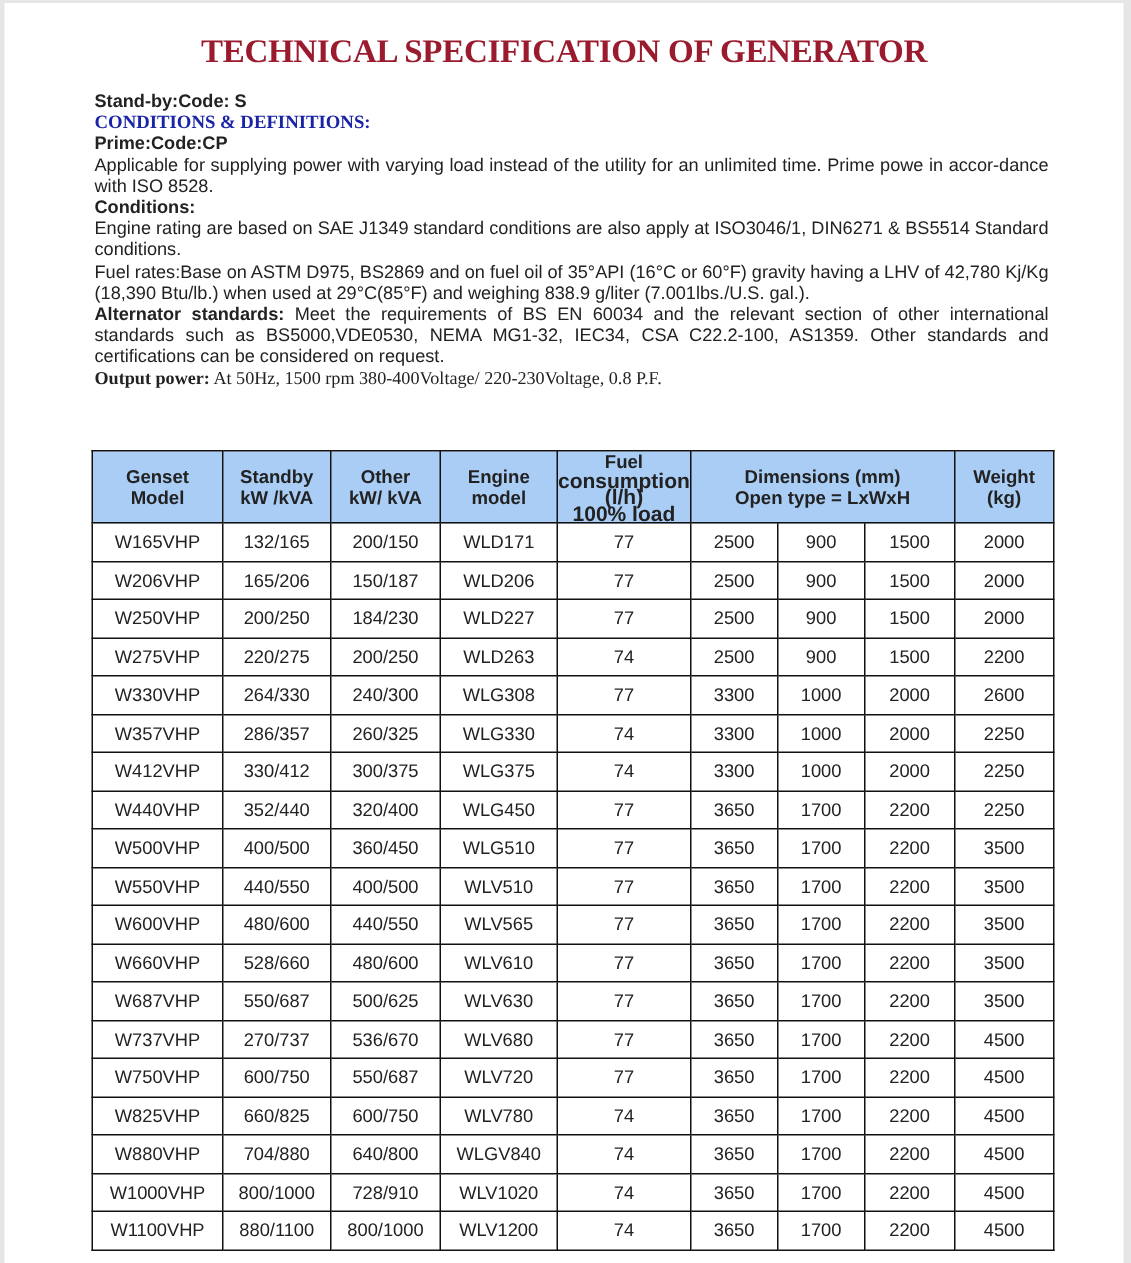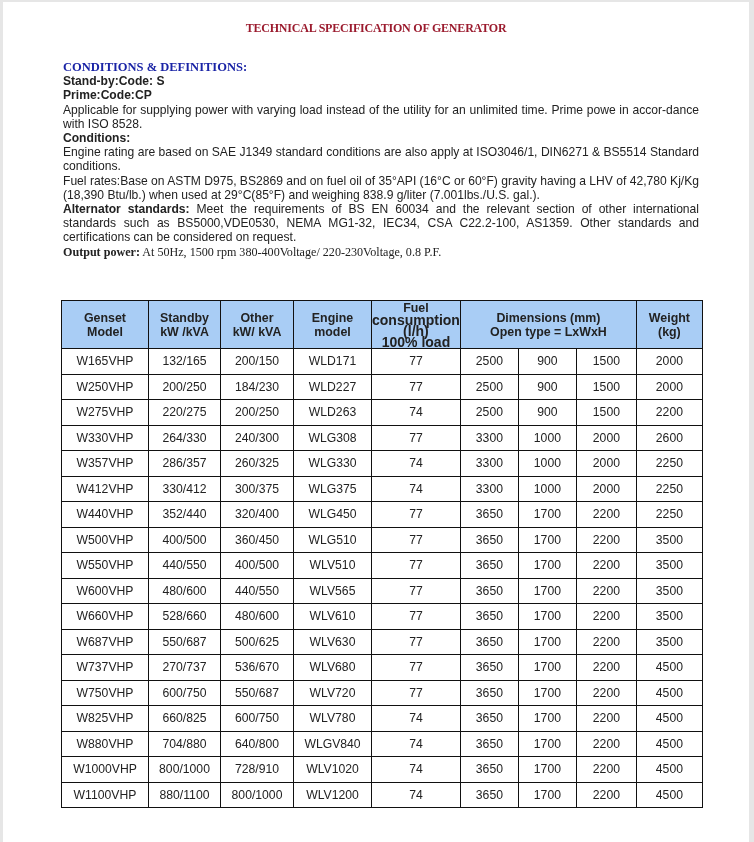--- a/index.html
+++ b/index.html
@@ -10,21 +10,21 @@
     position: relative;
   }
   .page {
     position: absolute; left: 3px; top: 2px; width: 746px; height: 840px;
     background: #ffffff;
   }
   .title {
     position: absolute; left: 0; top: 19px; width: 100%;
     text-align: center;
     font-family: "Liberation Serif", serif;
-    font-weight: bold; font-size: 12px; color: #9b1b2e;
+    font-weight: bold; font-size: 22px; color: #9b1b2e;
     letter-spacing: -0.2px;
   }
   .conditions {
     position: absolute; left: 60px; top: 58px; width: 636px;
     font-size: 12.1px; line-height: 14.2px; color: #222;
   }
   .conditions p { margin: 0; text-align: justify; }
   .cond-heading {
     font-family: "Liberation Serif", serif; font-weight: bold;
     color: #1a24a6; font-size: 12.5px;
@@ -47,22 +47,22 @@
   .spec-table th .small { font-size: 14px; line-height: 11px; display: block; }
   .spec-table td { height: 24.5px; }
 </style>
 </head>
 <body>
 
 <div class="page">
   <div class="title">TECHNICAL SPECIFICATION OF GENERATOR</div>
 
   <div class="conditions">
+    <p><span class="sub-heading">Stand-by:Code: S</span></p>
     <p><span class="cond-heading">CONDITIONS &amp; DEFINITIONS:</span></p>
-    <p><span class="sub-heading">Stand-by:Code: S</span></p>
     <p><span class="sub-heading">Prime:Code:CP</span></p>
     <p>Applicable for supplying power with varying load instead of the utility for an unlimited time. Prime powe in accor-dance with ISO 8528.</p>
     <p><span class="sub-heading">Conditions:</span></p>
     <p>Engine rating are based on SAE J1349 standard conditions are also apply at ISO3046/1, DIN6271 &amp; BS5514 Standard conditions.</p>
     <p>Fuel rates:Base on ASTM D975, BS2869 and on fuel oil of 35°API (16°C or 60°F) gravity having a LHV of 42,780 Kj/Kg (18,390 Btu/lb.) when used at 29°C(85°F) and weighing 838.9 g/liter (7.001lbs./U.S. gal.).</p>
     <p><span class="sub-heading">Alternator standards:</span><span> Meet the requirements of BS EN 60034 and the relevant section of other international standards such as BS5000,VDE0530, NEMA MG1-32, IEC34, CSA C22.2-100, AS1359. Other standards and certifications can be considered on request.</span></p>
     <p class="serif"><span style="font-weight:bold">Output power:</span><span> At 50Hz, 1500 rpm 380-400Voltage/ 220-230Voltage, 0.8 P.F.</span></p>
   </div>
 
   <table class="spec-table">
@@ -94,20 +94,31 @@
           <td>132/165</td>
           <td>200/150</td>
           <td>WLD171</td>
           <td>77</td>
           <td>2500</td>
           <td>900</td>
           <td>1500</td>
           <td>2000</td>
         </tr>
         <tr>
+          <td>W206VHP</td>
+          <td>165/206</td>
+          <td>150/187</td>
+          <td>WLD206</td>
+          <td>77</td>
+          <td>2500</td>
+          <td>900</td>
+          <td>1500</td>
+          <td>2000</td>
+        </tr>
+        <tr>
           <td>W250VHP</td>
           <td>200/250</td>
           <td>184/230</td>
           <td>WLD227</td>
           <td>77</td>
           <td>2500</td>
           <td>900</td>
           <td>1500</td>
           <td>2000</td>
         </tr>

